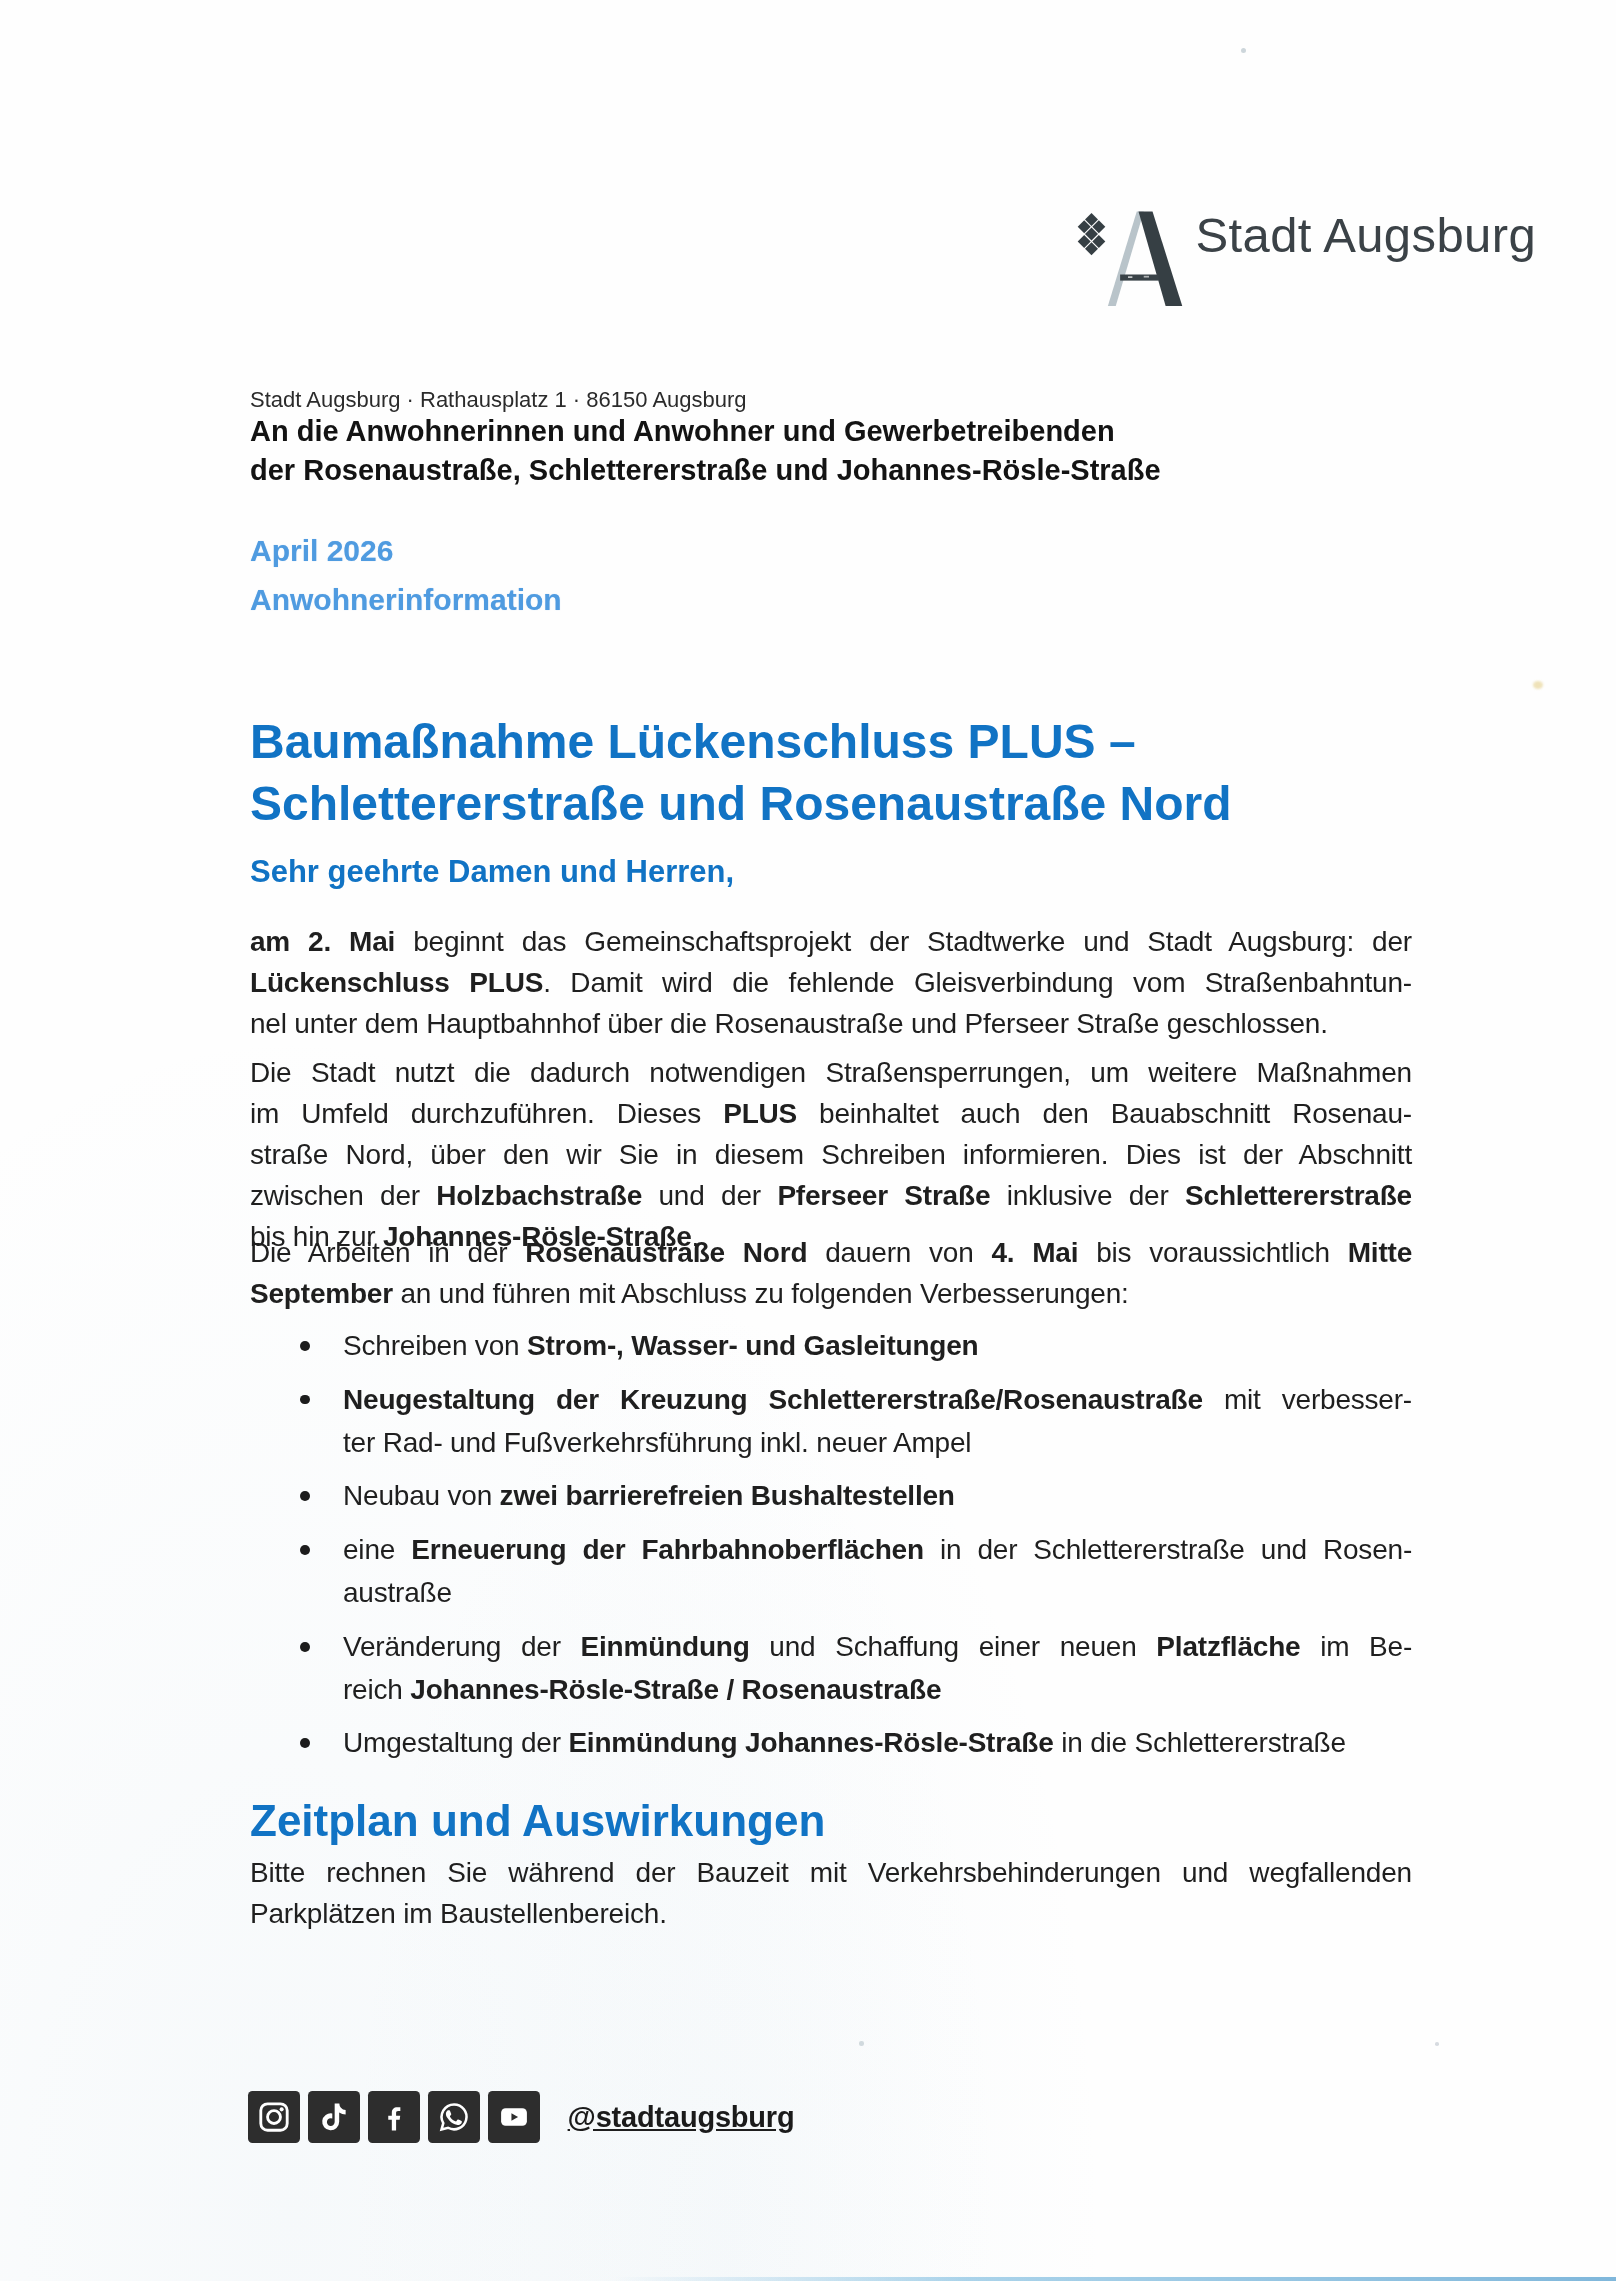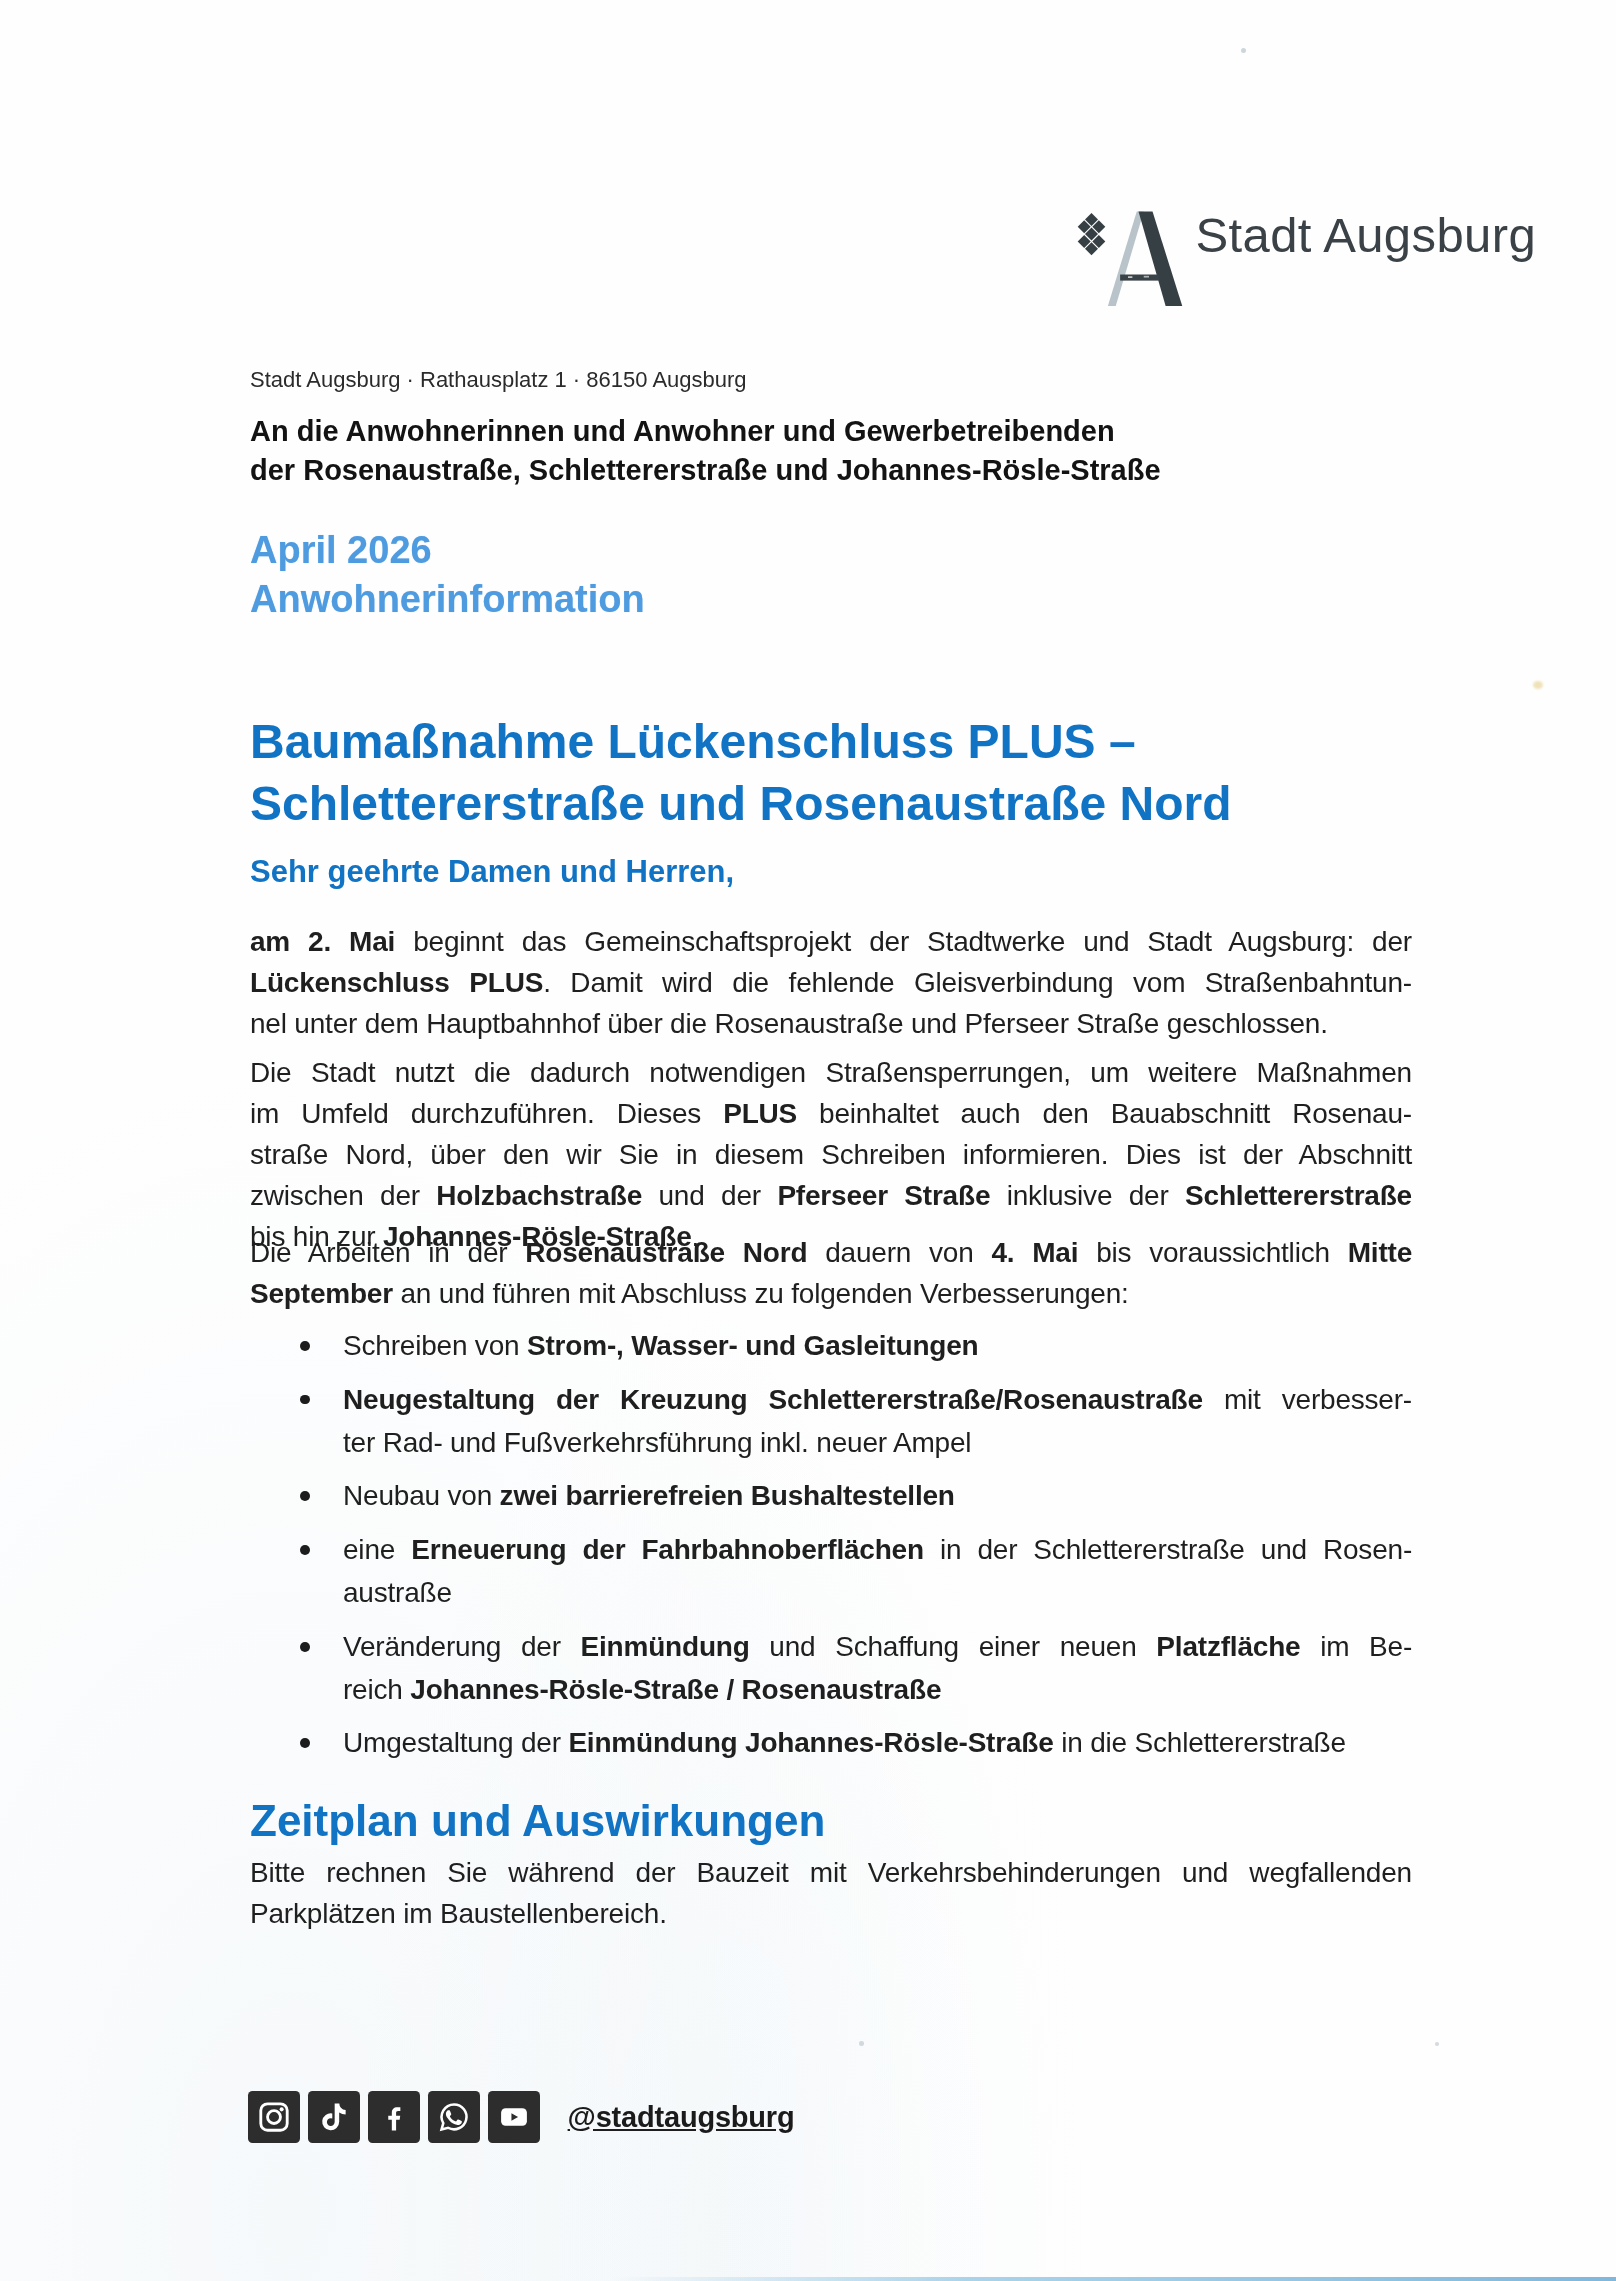--- a/index.html
+++ b/index.html
@@ -15,23 +15,23 @@
       radial-gradient(ellipse at 18% 97%, rgba(175,205,222,0.10), transparent 38%),
       radial-gradient(ellipse at 45% 99%, rgba(175,205,222,0.08), transparent 30%);
   }
   
   .logo{position:absolute;left:1075px;top:208px;display:flex;align-items:flex-start;}
   .logo .pine{width:33px;height:43px;margin-top:5.3px;}
   .logo .aglyph{width:82px;height:98px;margin-left:-7.1px;}
   .logo-text{margin-left:12.5px;margin-top:2.7px;font-size:49px;line-height:49px;color:#3b4247;letter-spacing:0.4px;}
   
   .blk{position:absolute;left:250px;width:1162px;}
-  .sender{top:367px;font-size:22px;color:#2b2b2b;}
+  .sender{top:387px;font-size:22px;color:#2b2b2b;}
   .recipient{top:412px;font-size:29px;font-weight:bold;line-height:39px;color:#131313;}
-  .issue{top:526px;font-size:38px;font-weight:bold;line-height:49px;color:#4f9be0;text-shadow:0 0 0.9px rgba(110,170,230,.55);}
+  .issue{top:526px;font-size:30px;font-weight:bold;line-height:49px;color:#4f9be0;text-shadow:0 0 0.9px rgba(110,170,230,.55);}
   .title{top:711px;font-size:48px;font-weight:bold;line-height:62px;color:#1173c4;}
   .salutation{top:854px;font-size:31px;font-weight:bold;color:#1173c4;}
   .bodytxt{font-size:28px;line-height:41px;}
   .p1{top:921px;} .p2{top:1052px;} .p3{top:1232px;}
   .ln{text-align:justify;text-align-last:justify;letter-spacing:-0.2px;white-space:nowrap;}
   .ln.last{text-align-last:left;}
   .ln b{font-weight:bold;}
   
   .bullets{top:1324px;}
   .bullet{position:relative;padding-left:93px;margin-bottom:10.7px;font-size:28px;line-height:43px;}

